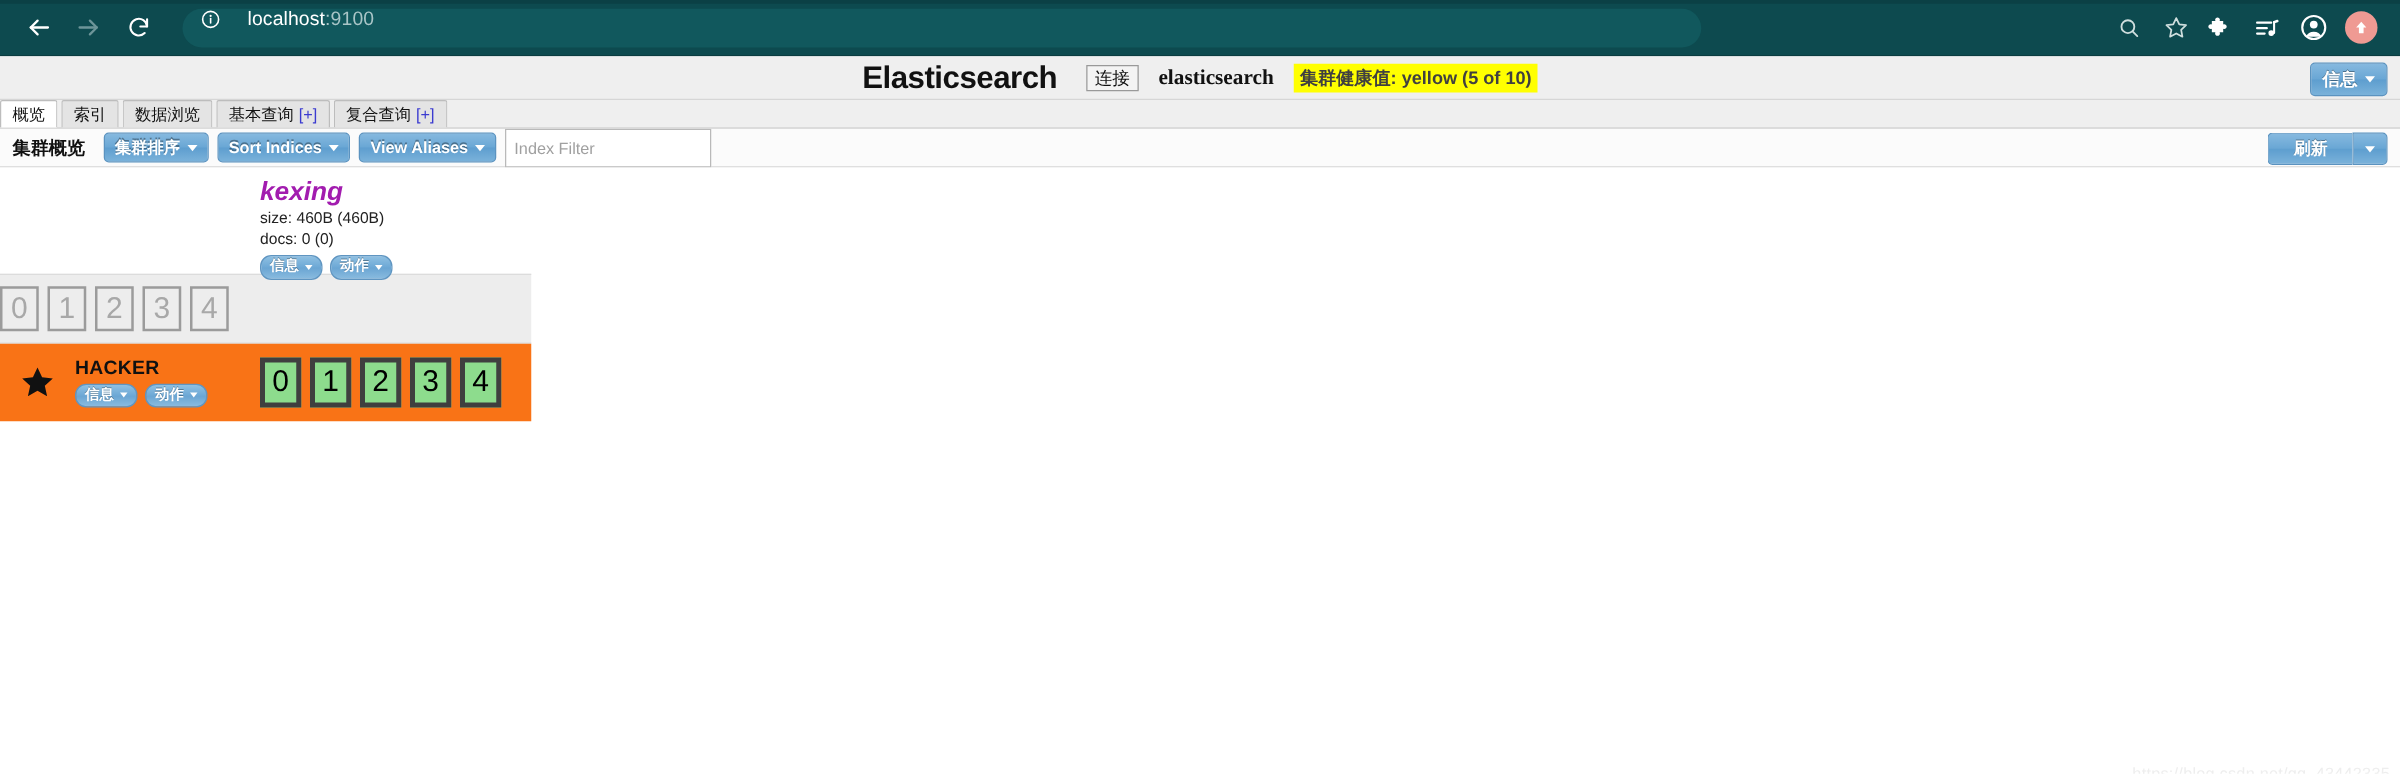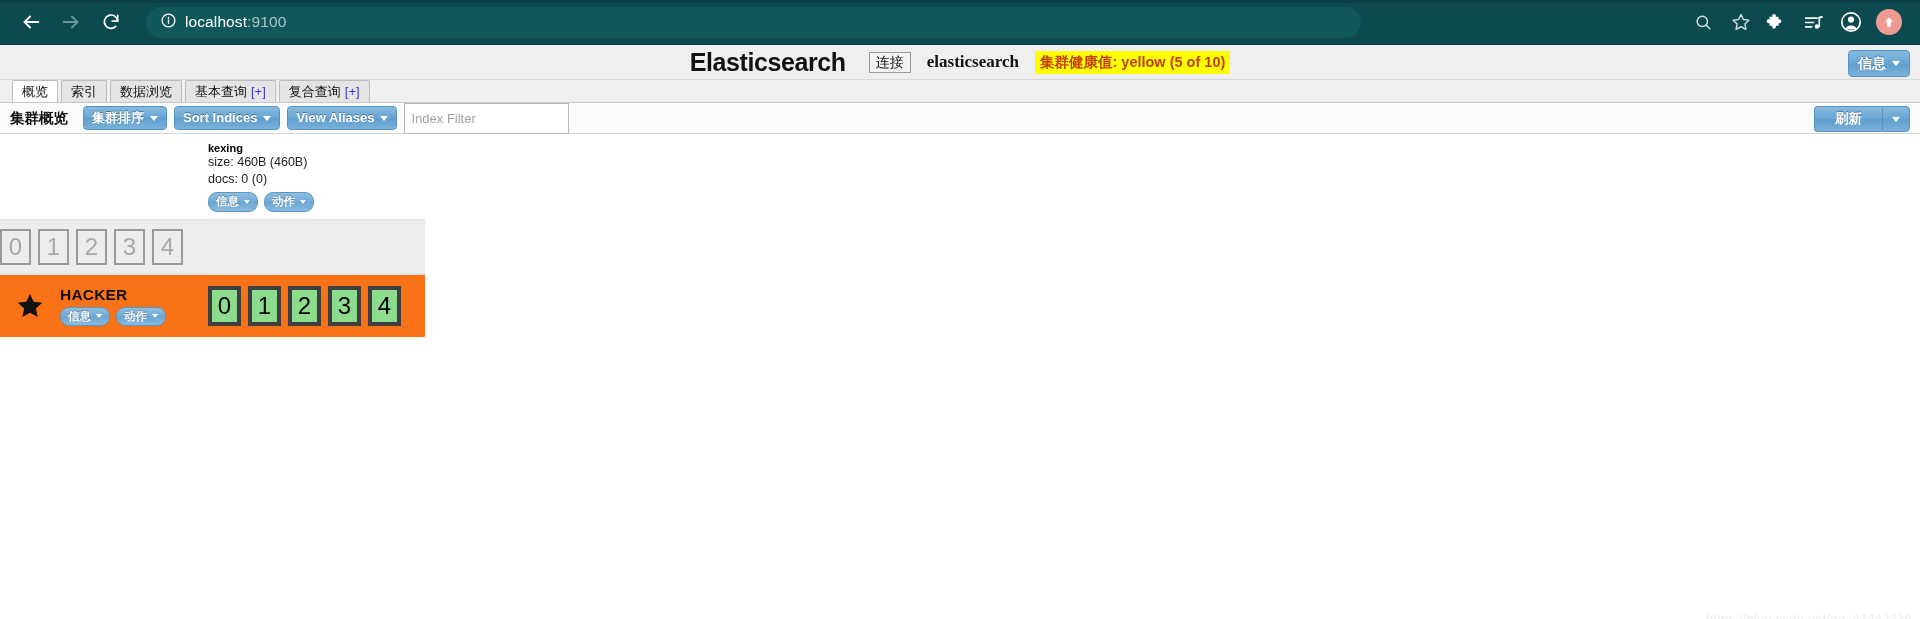--- a/index.html
+++ b/index.html
@@ -37,23 +37,23 @@
   }
   .nav-btn svg { display: block; }
   .omnibox {
     flex: none;
     width: 1215px;
     height: 31px;
     margin-left: 12px;
     background: #11585d;
     border-radius: 16px;
     display: flex;
-    align-items: center;
+    align-items: flex-start;
     padding: 0 14px;
-    gap: 8px;
+    gap: 21px;
   }
   .omnibox .url-text {
     font-size: 15.5px;
     color: #ffffff;
     white-space: nowrap;
     letter-spacing: .1px;
   }
   .omnibox .url-text .dim { color: #a9c5c7; }
   #toolbar-actions {
     display: flex;
@@ -121,21 +121,21 @@
   #cluster-name {
     margin-left: 16px;
     font-family: "Liberation Serif", serif;
     font-size: 17px;
     font-weight: bold;
     color: #111;
   }
   #cluster-health {
     margin-left: 16px;
     background: #ffff00;
-    color: #c2410c;
+    color: #404040;
     font-size: 14.5px;
     font-weight: bold;
     padding: 2px 5px;
     white-space: nowrap;
   }
   .blue-btn {
     background: linear-gradient(to bottom, #86b9df 0%, #6aa7d5 48%, #5e9ecf 52%, #7ab2da 100%);
     border: 1px solid #5b93c0;
     border-radius: 4px;
     color: #ffffff;
@@ -165,21 +165,21 @@
     font-size: 14px;
   }
 
   
   #tab-strip {
     height: 23px;
     background: #efefef;
     border-bottom: 1px solid #c8c8c8;
     display: flex;
     align-items: flex-end;
-    padding-left: 12px;
+    padding-left: 0;
     gap: 3px;
   }
   .tab {
     height: 22px;
     padding: 0 9px;
     border: 1px solid #bdbdbd;
     border-bottom: none;
     background: #e4e4e4;
     font-size: 13px;
     color: #111;
@@ -300,23 +300,24 @@
   
   #index-col-header {
     width: 215px;
     flex: none;
     display: flex;
     flex-direction: column;
     gap: 1px;
     padding-top: 2px;
   }
   #index-name {
-    font-size: 11px;
-    font-weight: bold;
-    color: #000000;
+    font-size: 21px;
+    font-weight: bold;
+    color: #a21caf;
+    font-style: italic;
   }
   .index-meta {
     font-size: 12.5px;
     color: #222;
     line-height: 1.25;
   }
   #index-pill-row { margin-top: 4px; }
 
   
   #unassigned-row {

